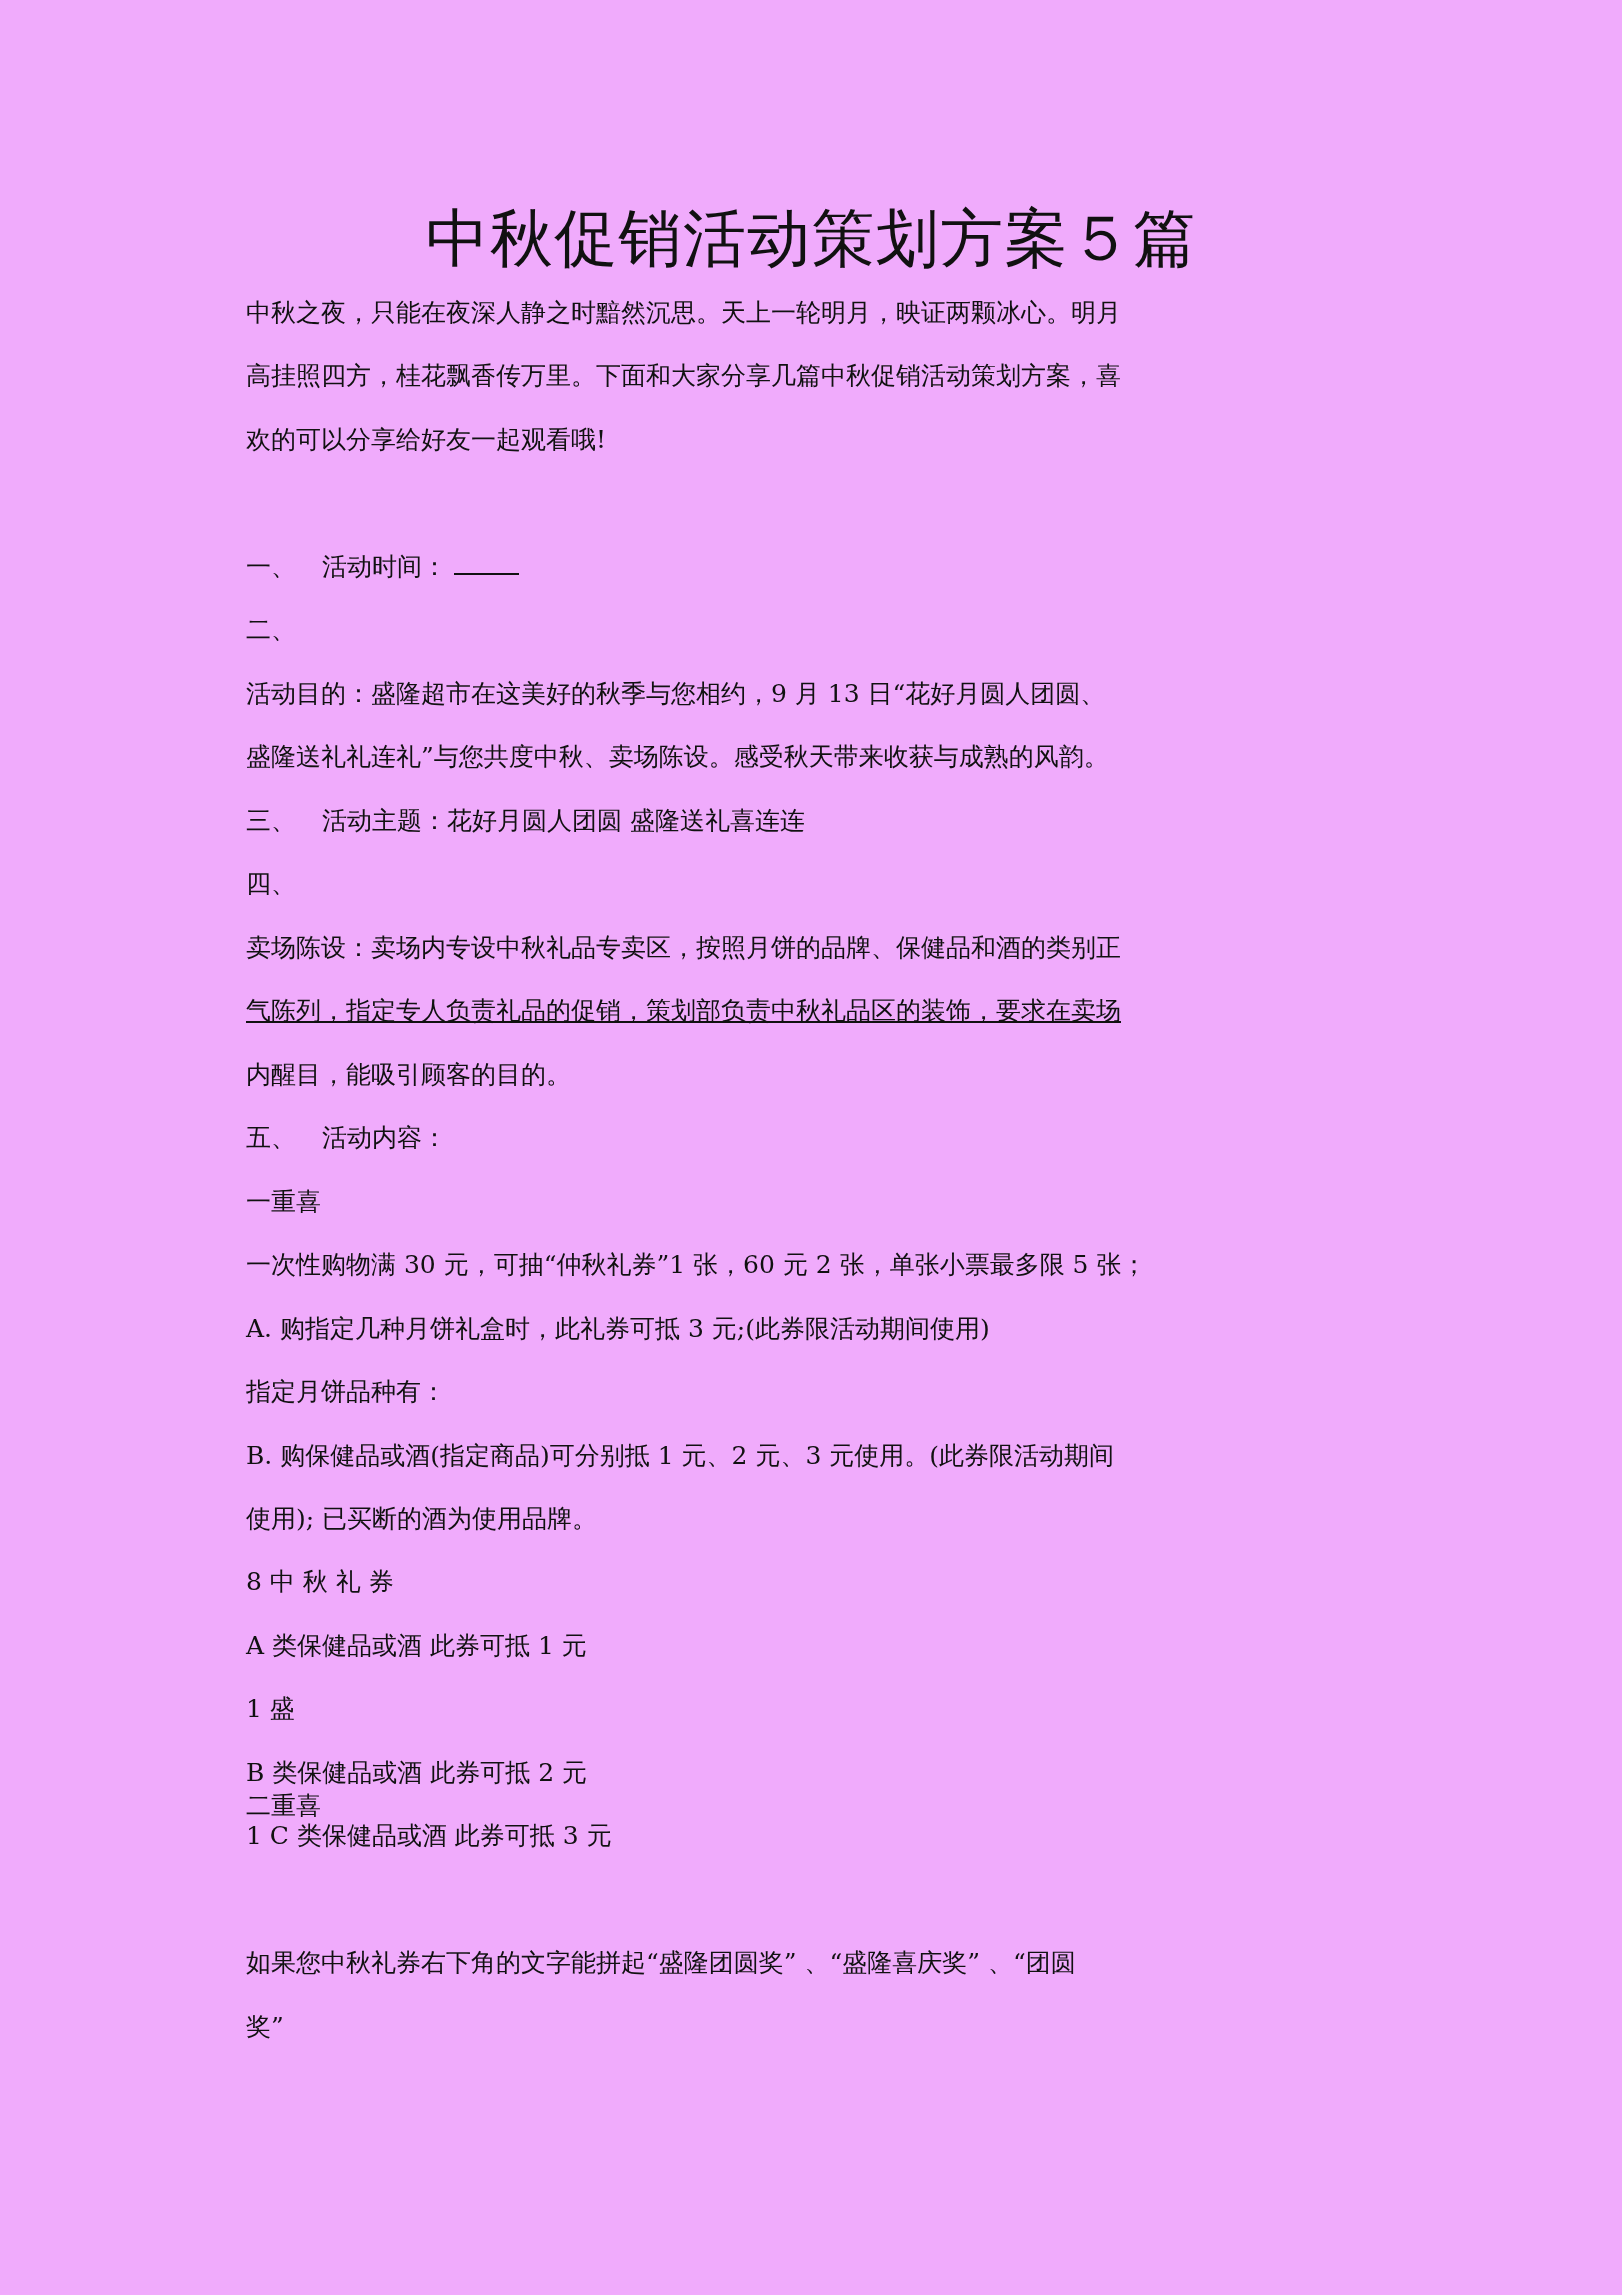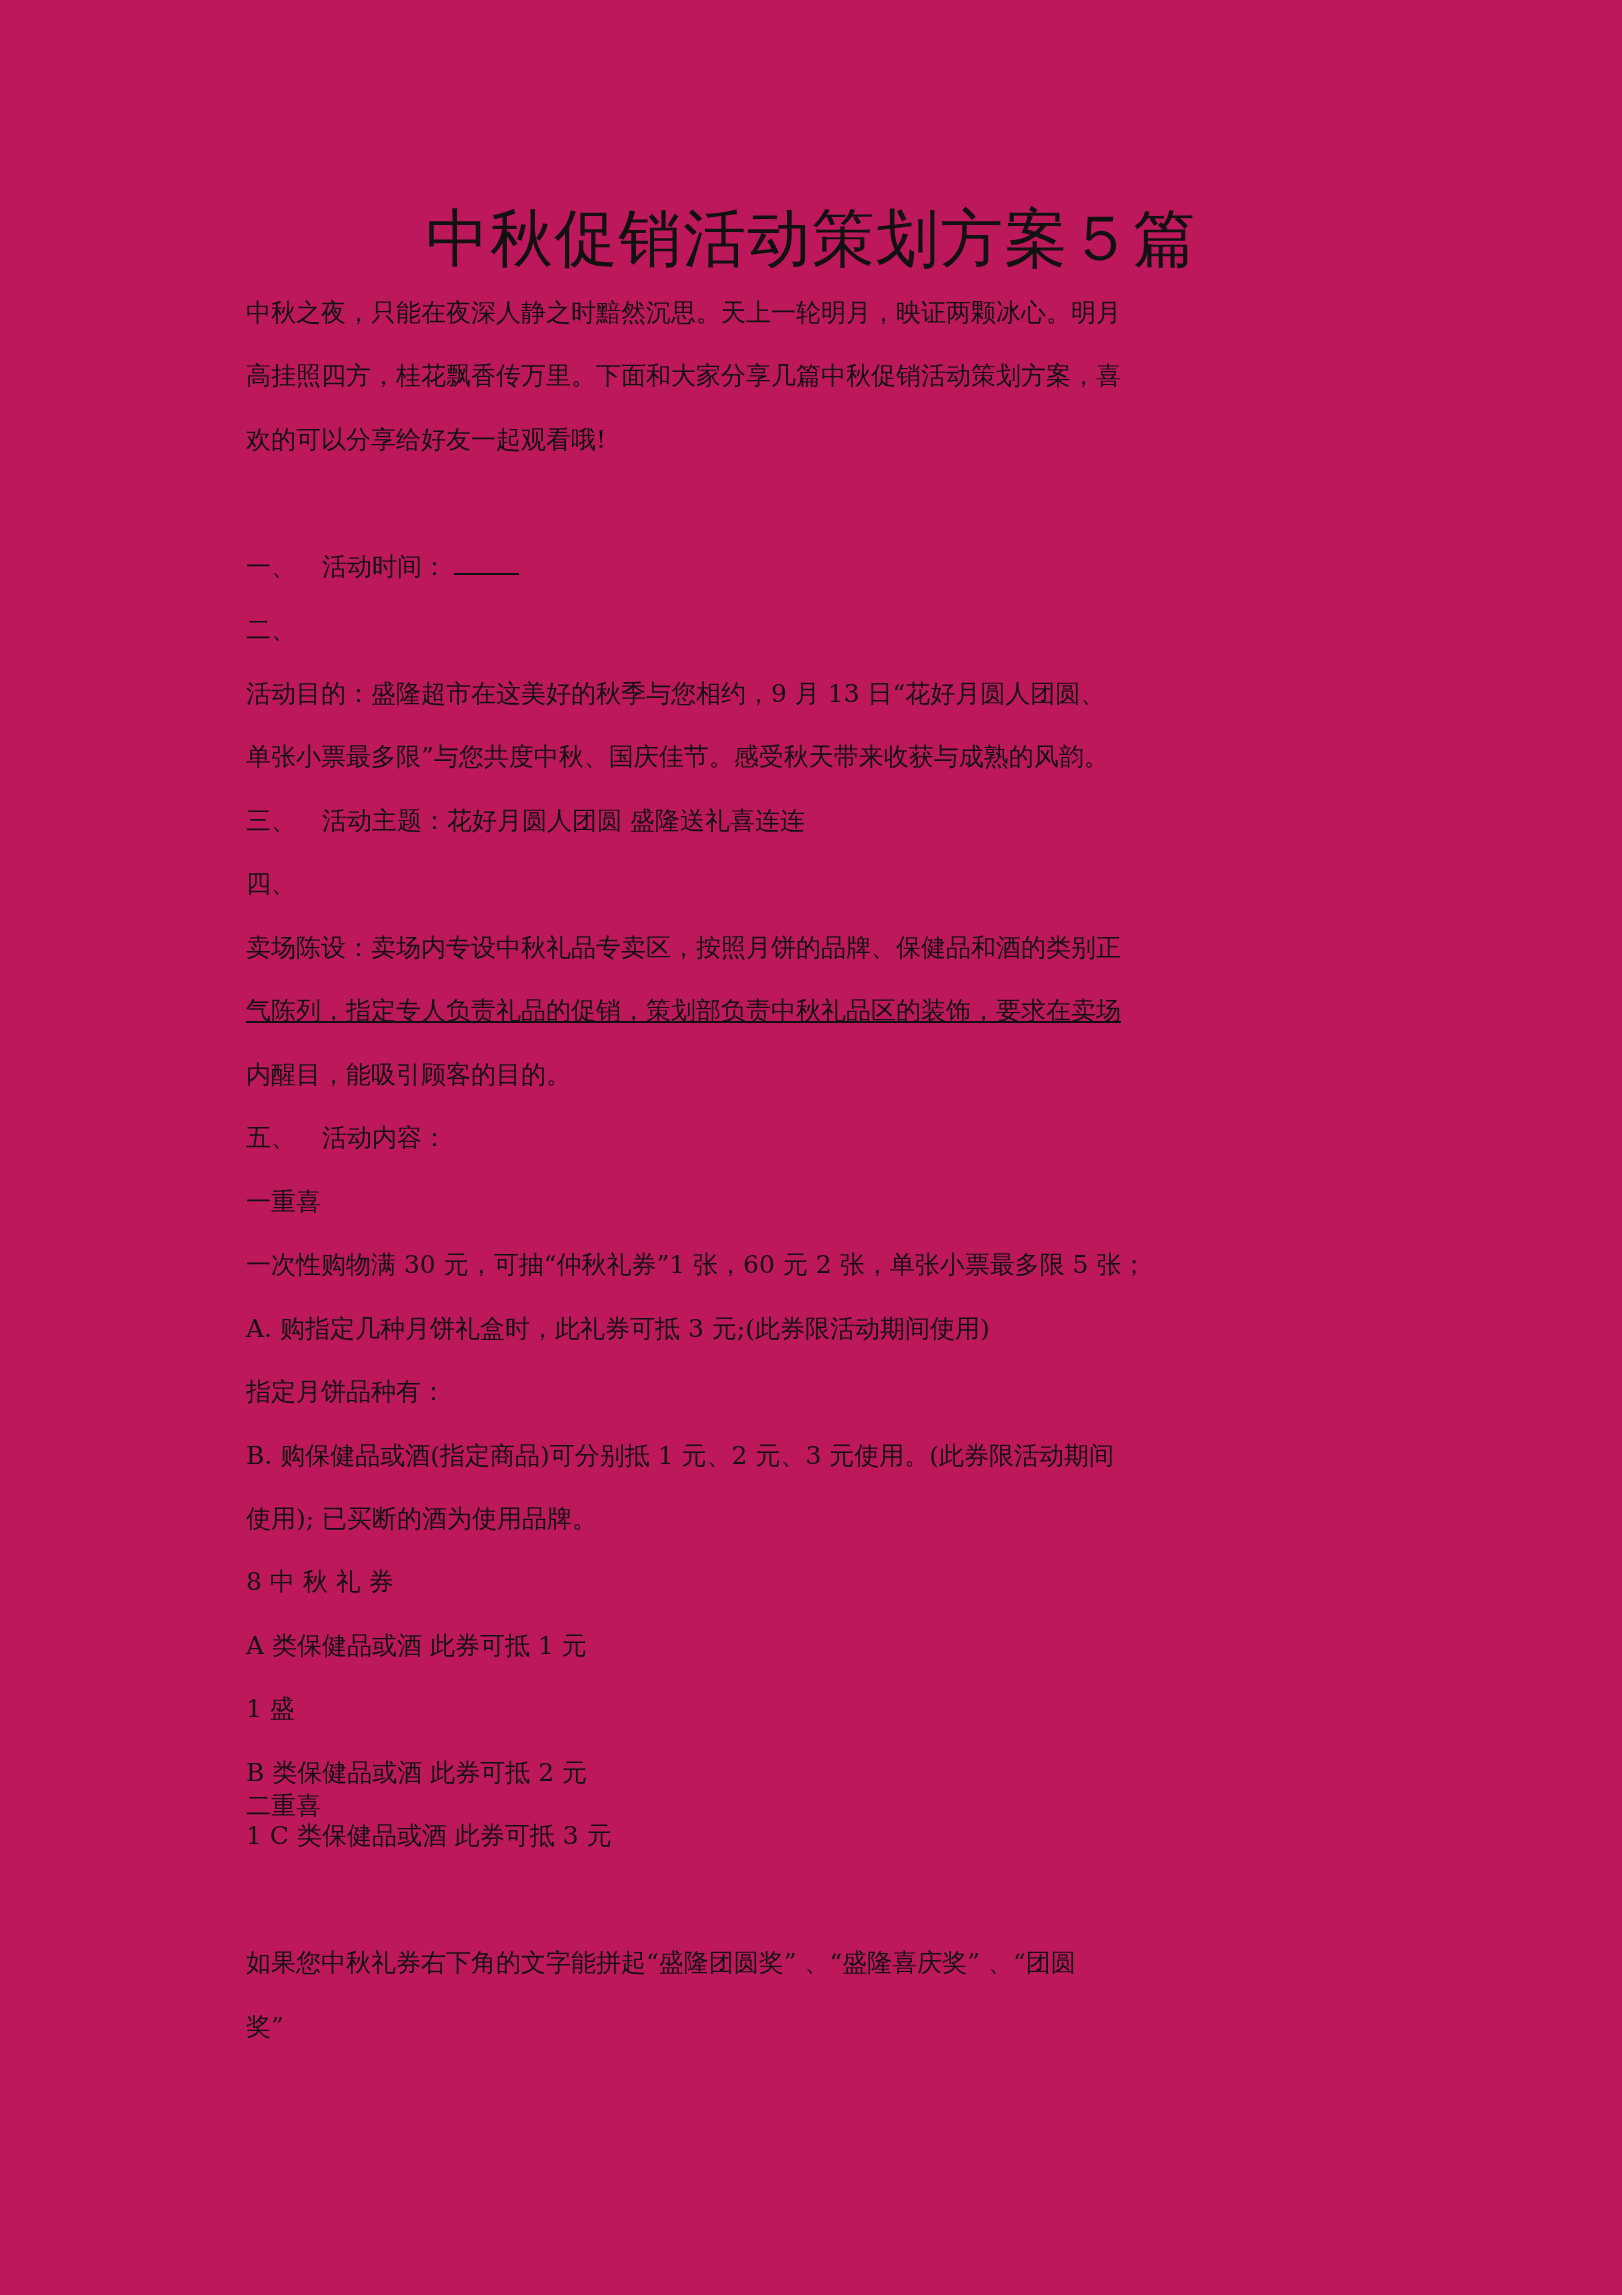--- a/index.html
+++ b/index.html
@@ -14,21 +14,21 @@
       overflow: hidden;
       font-family: "DejaVu Serif", "Liberation Serif", serif;
       color: #111111;
     }
     .page {
       position: absolute;
       left: 0;
       top: 0;
       width: 1623px;
       height: 2295px;
-      background: #be185d;
+      background: #f0abfc;
     }
     .title {
       position: absolute;
       left: 0;
       top: 196px;
       width: 1623px;
       text-align: center;
       font-size: 63px;
       line-height: 85px;
       font-weight: normal;
@@ -72,21 +72,21 @@
     <div class="line" style="top:0px;">中秋之夜，只能在夜深人静之时黯然沉思。天上一轮明月，映证两颗冰心。明月</div>
     <div class="line" style="top:63px;">高挂照四方，桂花飘香传万里。下面和大家分享几篇中秋促销活动策划方案，喜</div>
     <div class="line" style="top:127px;">欢的可以分享给好友一起观看哦!</div>
 
     <div class="line" style="top:254px;">
       <span>一、</span><span class="gap"></span><span>活动时间：</span><span class="blank"></span>
     </div>
 
     <div class="line" style="top:317px;">二、</div>
     <div class="line" style="top:381px;">活动目的：盛隆超市在这美好的秋季与您相约，9 月 13 日“花好月圆人团圆、</div>
-    <div class="line" style="top:444px;">单张小票最多限”与您共度中秋、国庆佳节。感受秋天带来收获与成熟的风韵。</div>
+    <div class="line" style="top:444px;">盛隆送礼礼连礼”与您共度中秋、卖场陈设。感受秋天带来收获与成熟的风韵。</div>
 
     <div class="line" style="top:508px;">
       <span>三、</span><span class="gap"></span><span>活动主题：花好月圆人团圆 盛隆送礼喜连连</span>
     </div>
 
     <div class="line" style="top:571px;">四、</div>
     <div class="line" style="top:635px;">卖场陈设：卖场内专设中秋礼品专卖区，按照月饼的品牌、保健品和酒的类别正</div>
     <div class="line" style="top:698px;text-decoration:underline;">气陈列，指定专人负责礼品的促销，策划部负责中秋礼品区的装饰，要求在卖场</div>
     <div class="line" style="top:762px;">内醒目，能吸引顾客的目的。</div>
 

